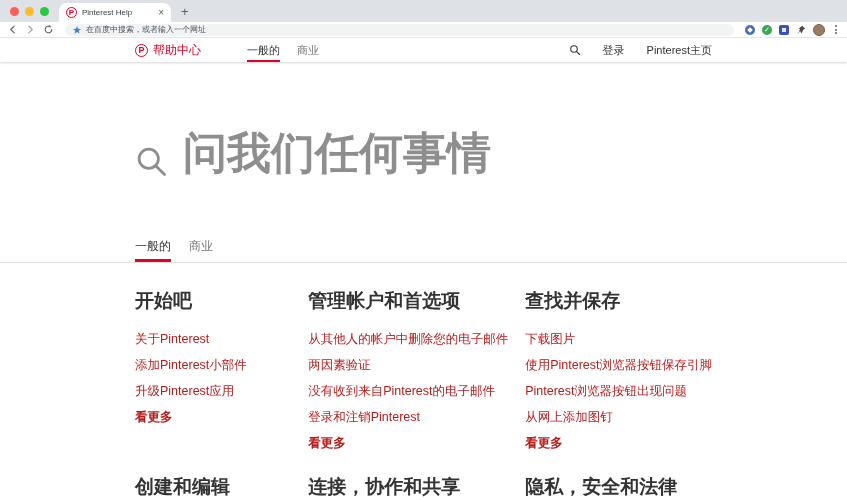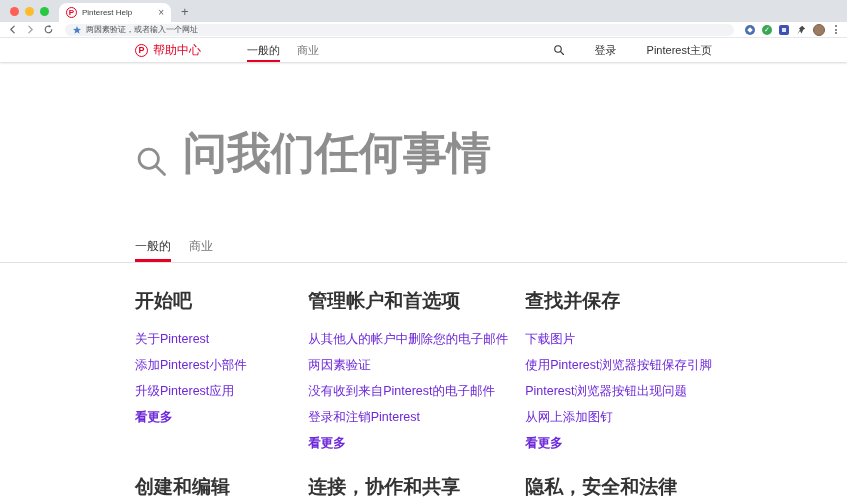--- a/index.html
+++ b/index.html
@@ -45,21 +45,21 @@
   .site-header { height:24px; background:#fff; box-shadow:0 1px 2px rgba(0,0,0,.16); position:relative; z-index:2; }
   .container { width:577px; margin:0 auto; }
   .header-inner { display:flex; align-items:center; height:24px; }
   .logo { display:flex; align-items:center; gap:5px; }
   .logo-badge { width:13px; height:13px; border-radius:50%; border:1.4px solid #e60023; color:#e60023;
                 font-size:9px; font-weight:700; line-height:1; display:flex; align-items:center; justify-content:center; }
   .logo-label { color:#e60023; font-size:12px; line-height:1; }
   .header-nav { margin-left:46px; display:flex; gap:17px; height:24px; }
   .header-tab { font-size:11px; color:#767676; display:flex; align-items:center; border-bottom:2px solid transparent; padding-top:2px; cursor:pointer; }
   .header-tab.active { color:#333; border-bottom-color:#e60023; }
-  .header-right { margin-left:auto; display:flex; align-items:center; gap:30px; }
+  .header-right { margin-left:auto; display:flex; align-items:center; gap:22px; }
   .header-search-icon { width:12px; height:12px; color:#333; display:block; }
   .header-link { font-size:11px; color:#333; line-height:1; cursor:pointer; }
 
   
   .hero { display:flex; align-items:flex-end; gap:15px; padding-top:66px; }
   .hero-icon { width:33px; height:33px; color:#8e8e8e; flex:none; display:block; }
   .hero-input { border:none; outline:none; background:transparent; width:520px; padding:0;
                 font-size:44px; font-weight:600; color:#333; font-family:inherit; }
   .hero-input::placeholder { color:#8e8e8e; opacity:1; }
 
@@ -67,21 +67,21 @@
   .tabsbar { border-bottom:1px solid #e2e2e2; margin-top:62px; }
   .tabsbar .container { display:flex; gap:18px; }
   .content-tab { font-size:12px; line-height:1.1; color:#767676; padding-bottom:6px; border-bottom:3px solid transparent; cursor:pointer; }
   .content-tab.active { color:#333; border-bottom-color:#e60023; }
 
   
   .grid { display:grid; grid-template-columns:repeat(3,1fr); column-gap:17px; row-gap:26px; margin-top:28px; }
   .section h3 { margin:0 0 10px; font-size:19px; line-height:1.05; font-weight:700; color:#333; white-space:nowrap; }
   .section ul { list-style:none; margin:0; padding:0; }
   .section li { padding-top:8px; }
-  .section a { font-size:12.5px; line-height:1.05; color:#6d28d9; text-decoration:none; white-space:nowrap; cursor:pointer; }
+  .section a { font-size:12.5px; line-height:1.05; color:#b91c1c; text-decoration:none; white-space:nowrap; cursor:pointer; }
   .section .more a { font-weight:700; }
 </style>
 </head>
 <body>
 
 <div class="screen">
 
   <div class="tabstrip">
     <div class="traffic">
       <span class="dot red"></span>
@@ -104,21 +104,21 @@
       <path d="M5.5 3 L10.5 8 L5.5 13" fill="none" stroke="currentColor" stroke-width="1.7" stroke-linecap="round" stroke-linejoin="round"></path>
     </svg>
     <svg class="navicon" viewBox="0 0 16 16">
       <path d="M12.8 8 A4.8 4.8 0 1 1 10.6 3.9" fill="none" stroke="currentColor" stroke-width="1.6" stroke-linecap="round"></path>
       <path d="M10.2 1.2 L10.8 4.2 L7.8 4.8 Z" fill="currentColor"></path>
     </svg>
     <div class="urlbar">
       <svg class="site-icon" viewBox="0 0 10 10">
         <path d="M5 0 L6.3 3.4 L10 3.7 L7.2 6 L8.1 9.6 L5 7.6 L1.9 9.6 L2.8 6 L0 3.7 L3.7 3.4 Z" fill="currentColor"></path>
       </svg>
-      <span class="url-text">两因素验证，或者输入一个网址</span>
+      <span class="url-text">在百度中搜索，或者输入一个网址</span>
     </div>
     <div class="ext-group">
       <span class="ext ext-compass"></span>
       <span class="ext ext-check">✓</span>
       <span class="ext ext-square"></span>
       <svg class="ext ext-pin" viewBox="0 0 10 10">
         <path d="M6.2 0.8 L9.2 3.8 L7.2 4.8 L5.6 8.6 L4 6 L1.2 9.2 L4.1 4.6 L2.9 3.4 Z" fill="currentColor"></path>
       </svg>
       <span class="avatar"></span>
       <span class="kebab">

